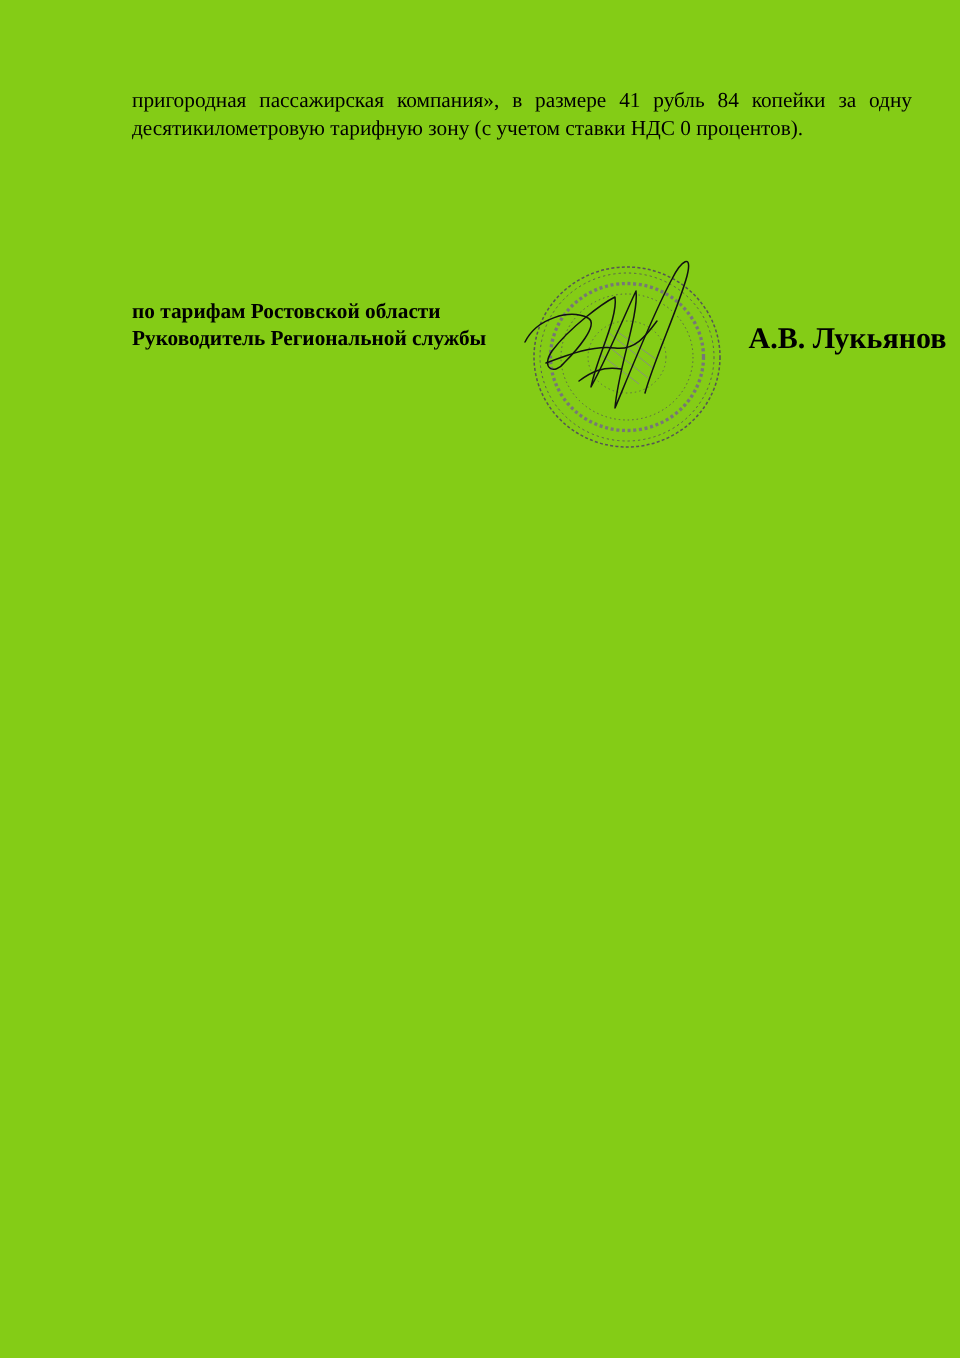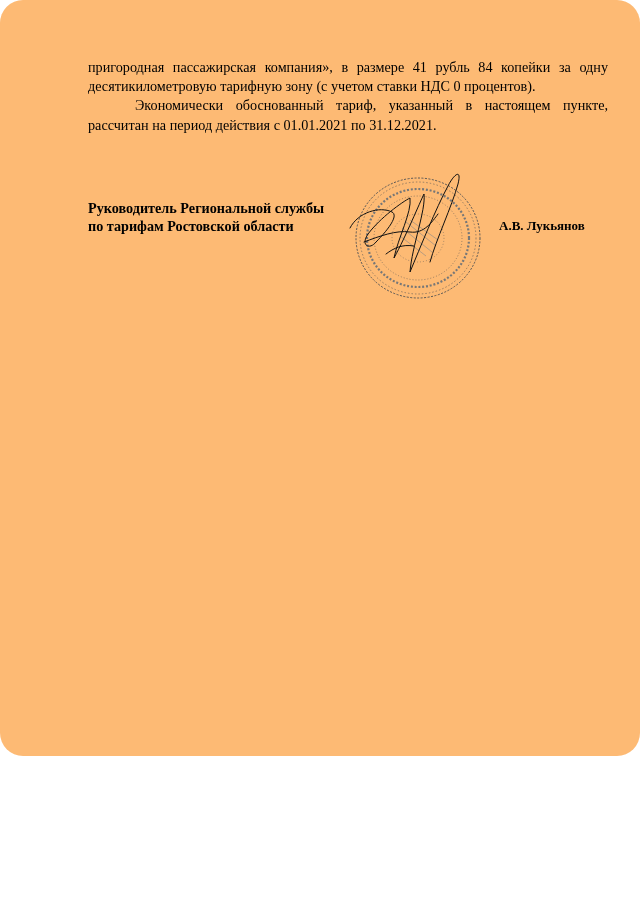--- a/index.html
+++ b/index.html
@@ -11,23 +11,22 @@
       width: 640px;
       height: 905px;
       position: relative;
       overflow: hidden;
       font-family: "Liberation Serif", "DejaVu Serif", serif;
       color: #000000;
     }
     .page {
       position: absolute;
       left: 0; top: 0;
-      width: 640px; height: 756px;
-      background: #fdba74;
-      border-radius: 23px;
+      width: 640px; height: 905px;
+      background: #84cc16;
     }
     .body-text {
       position: absolute;
       left: 88px;
       top: 58px;
       width: 520px;
       font-size: 14.2px;
       line-height: 19.2px;
     }
     .para {
@@ -50,50 +49,46 @@
       top: 199px;
       font-weight: bold;
       font-size: 14.2px;
       line-height: 18px;
     }
     .sig-right {
       position: absolute;
       left: 499px;
       top: 217px;
       font-weight: bold;
-      font-size: 13px;
+      font-size: 20px;
       line-height: 18px;
     }
     .seal {
       position: absolute;
       left: 340px;
       top: 162px;
       width: 150px;
       height: 140px;
     }
   </style>
 </head>
 <body>
 
 <div class="page">
 
   <div class="body-text">
     <p class="para">
       <span class="line-justify">пригородная пассажирская компания», в размере 41 рубль 84 копейки за одну</span>
       <span class="line-left">десятикилометровую тарифную зону (с учетом ставки НДС 0 процентов).</span>
     </p>
-    <p class="para">
-      <span class="line-justify" style="padding-left:47px;">Экономически обоснованный тариф, указанный в настоящем пункте,</span>
-      <span class="line-left">рассчитан на период действия с 01.01.2021 по 31.12.2021.</span>
-    </p>
   </div>
 
   <div class="sig-left">
+    <div>по тарифам Ростовской области</div>
     <div>Руководитель Региональной службы</div>
-    <div>по тарифам Ростовской области</div>
   </div>
 
   <svg class="seal" viewBox="0 0 150 140" xmlns="http://www.w3.org/2000/svg">
 
     <g fill="none" stroke="#555" stroke-width="1">
       <ellipse cx="78" cy="76" rx="62" ry="60" stroke-dasharray="2 1.5"></ellipse>
       <ellipse cx="78" cy="76" rx="58" ry="56" stroke-width="0.6" stroke-dasharray="1.5 2"></ellipse>
       <ellipse cx="78" cy="76" rx="44" ry="42" stroke-width="0.6" stroke-dasharray="1 2"></ellipse>
       <ellipse cx="78" cy="76" rx="26" ry="24" stroke-width="0.5" stroke-dasharray="1 2"></ellipse>
     </g>

